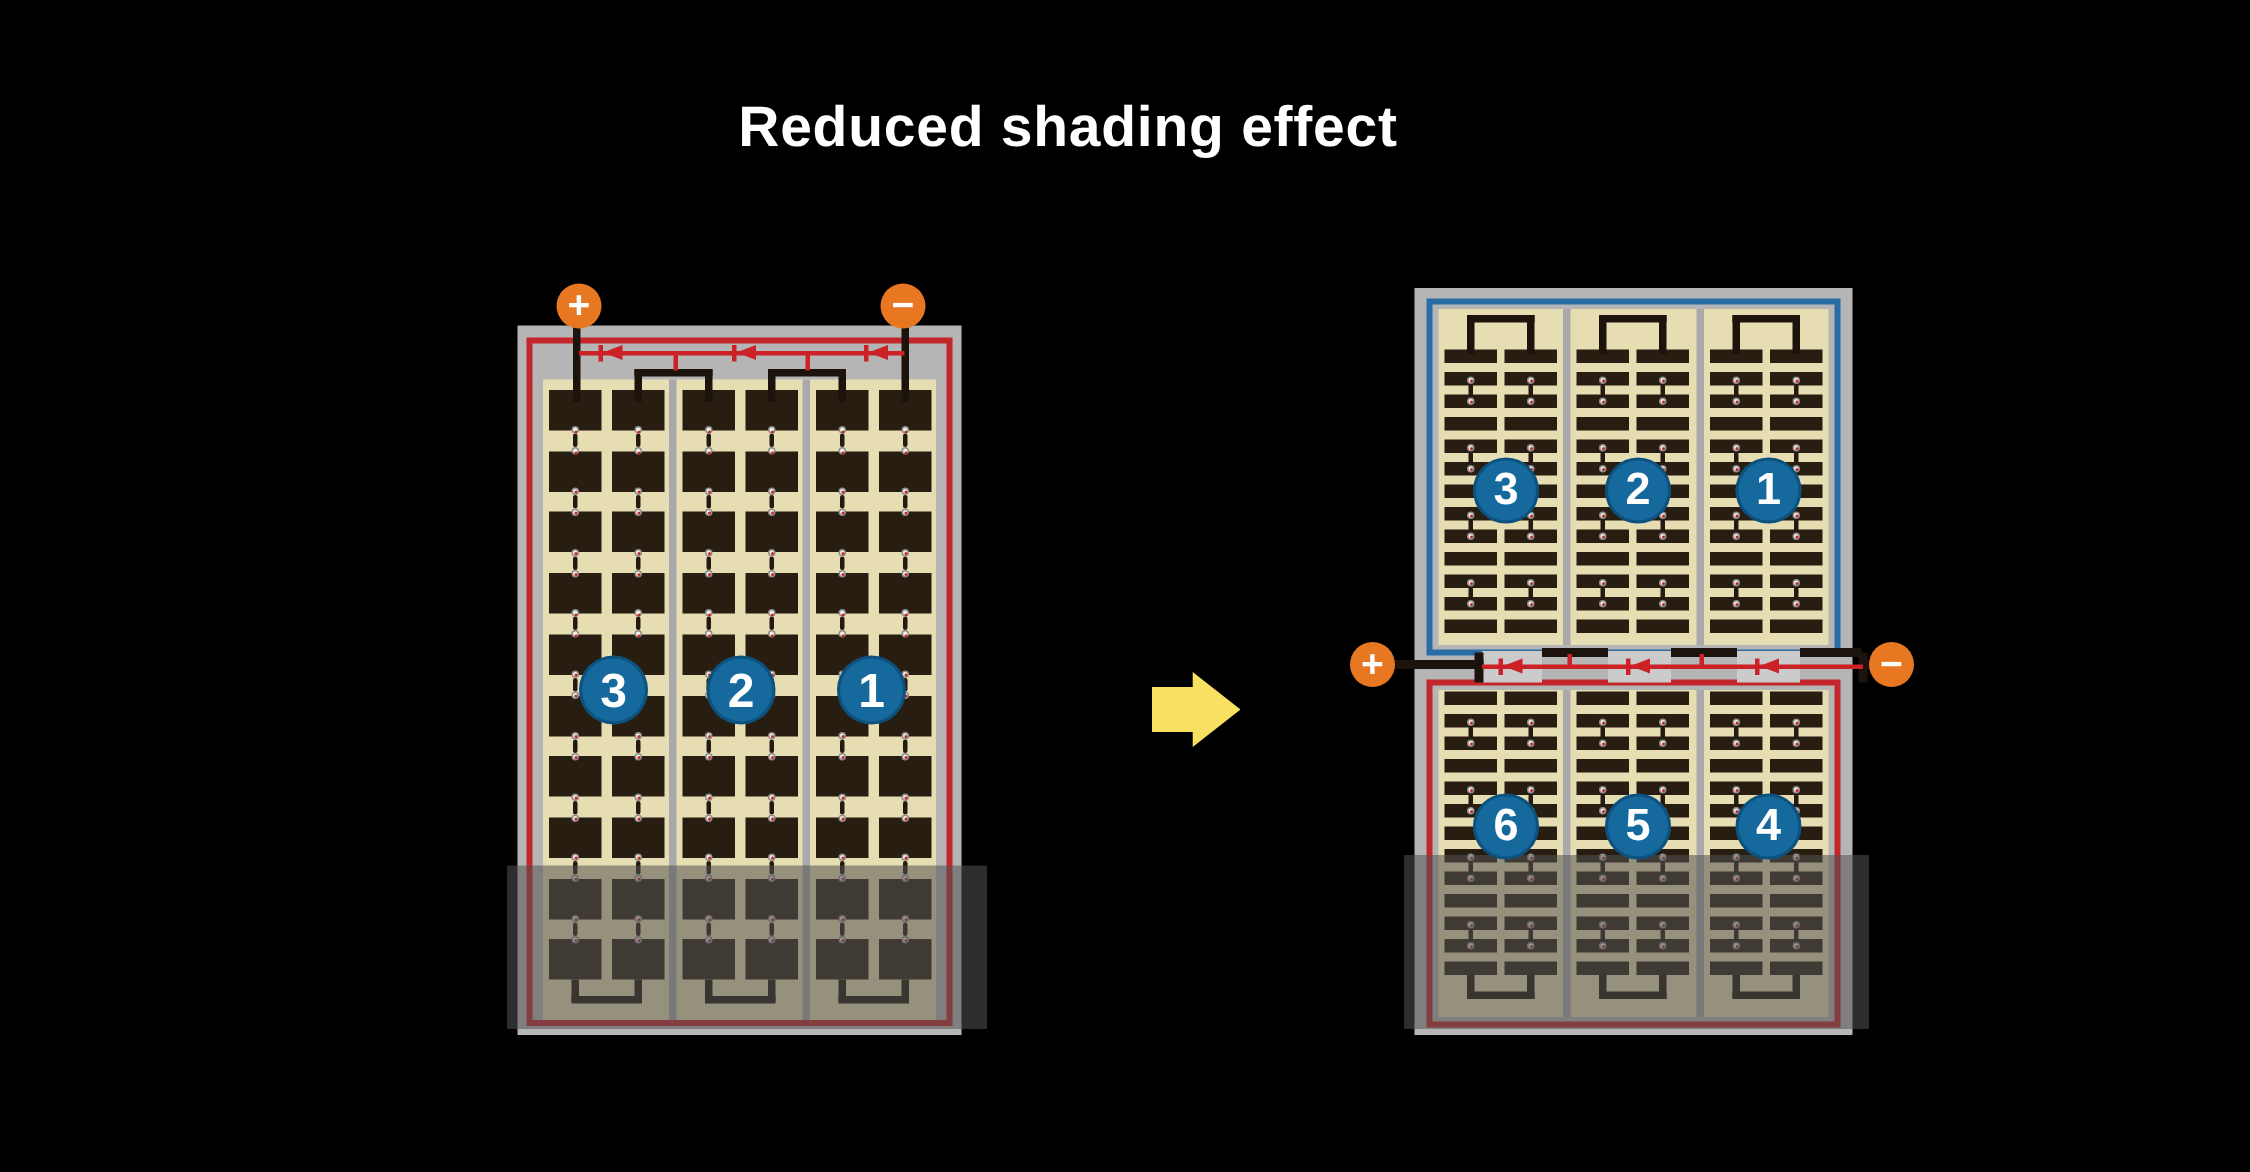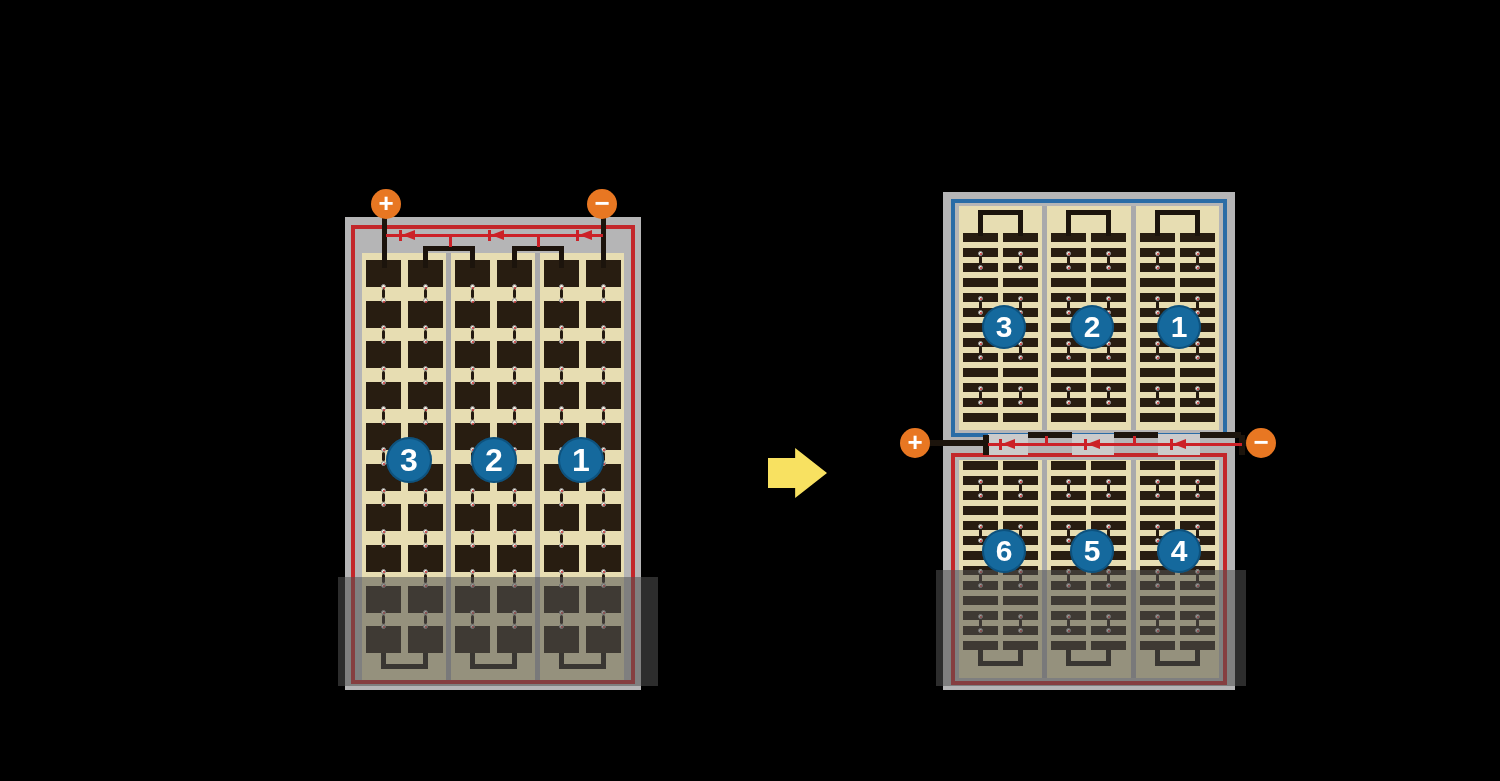--- a/index.html
+++ b/index.html
@@ -31,20 +31,21 @@
   .conn .t{top:-1px}.conn .b{bottom:-1px}
   .diode{position:absolute;width:18px;height:11px;z-index:6;display:flex;align-items:center;}
   .diode .dbar{width:3px;height:11px;background:var(--diode-red,#cc2127);}
   .diode .dtri{width:0;height:0;border-top:5.5px solid transparent;border-bottom:5.5px solid transparent;
                border-right:13px solid var(--diode-red,#cc2127);}
 </style>
 </head>
 <body>
 
 <div id="stage">
+  <div id="title">Reduced shading effect</div>
 
   <div class="term" id="lp-plus">+</div>
   <div class="term" id="lp-minus">−</div>
   <div class="badge" id="lp-s1">3</div>
   <div class="badge" id="lp-s2">2</div>
   <div class="badge" id="lp-s3">1</div>
   <div class="shade" id="lp-shade"></div>
 
   <div id="arrow"></div>
 

